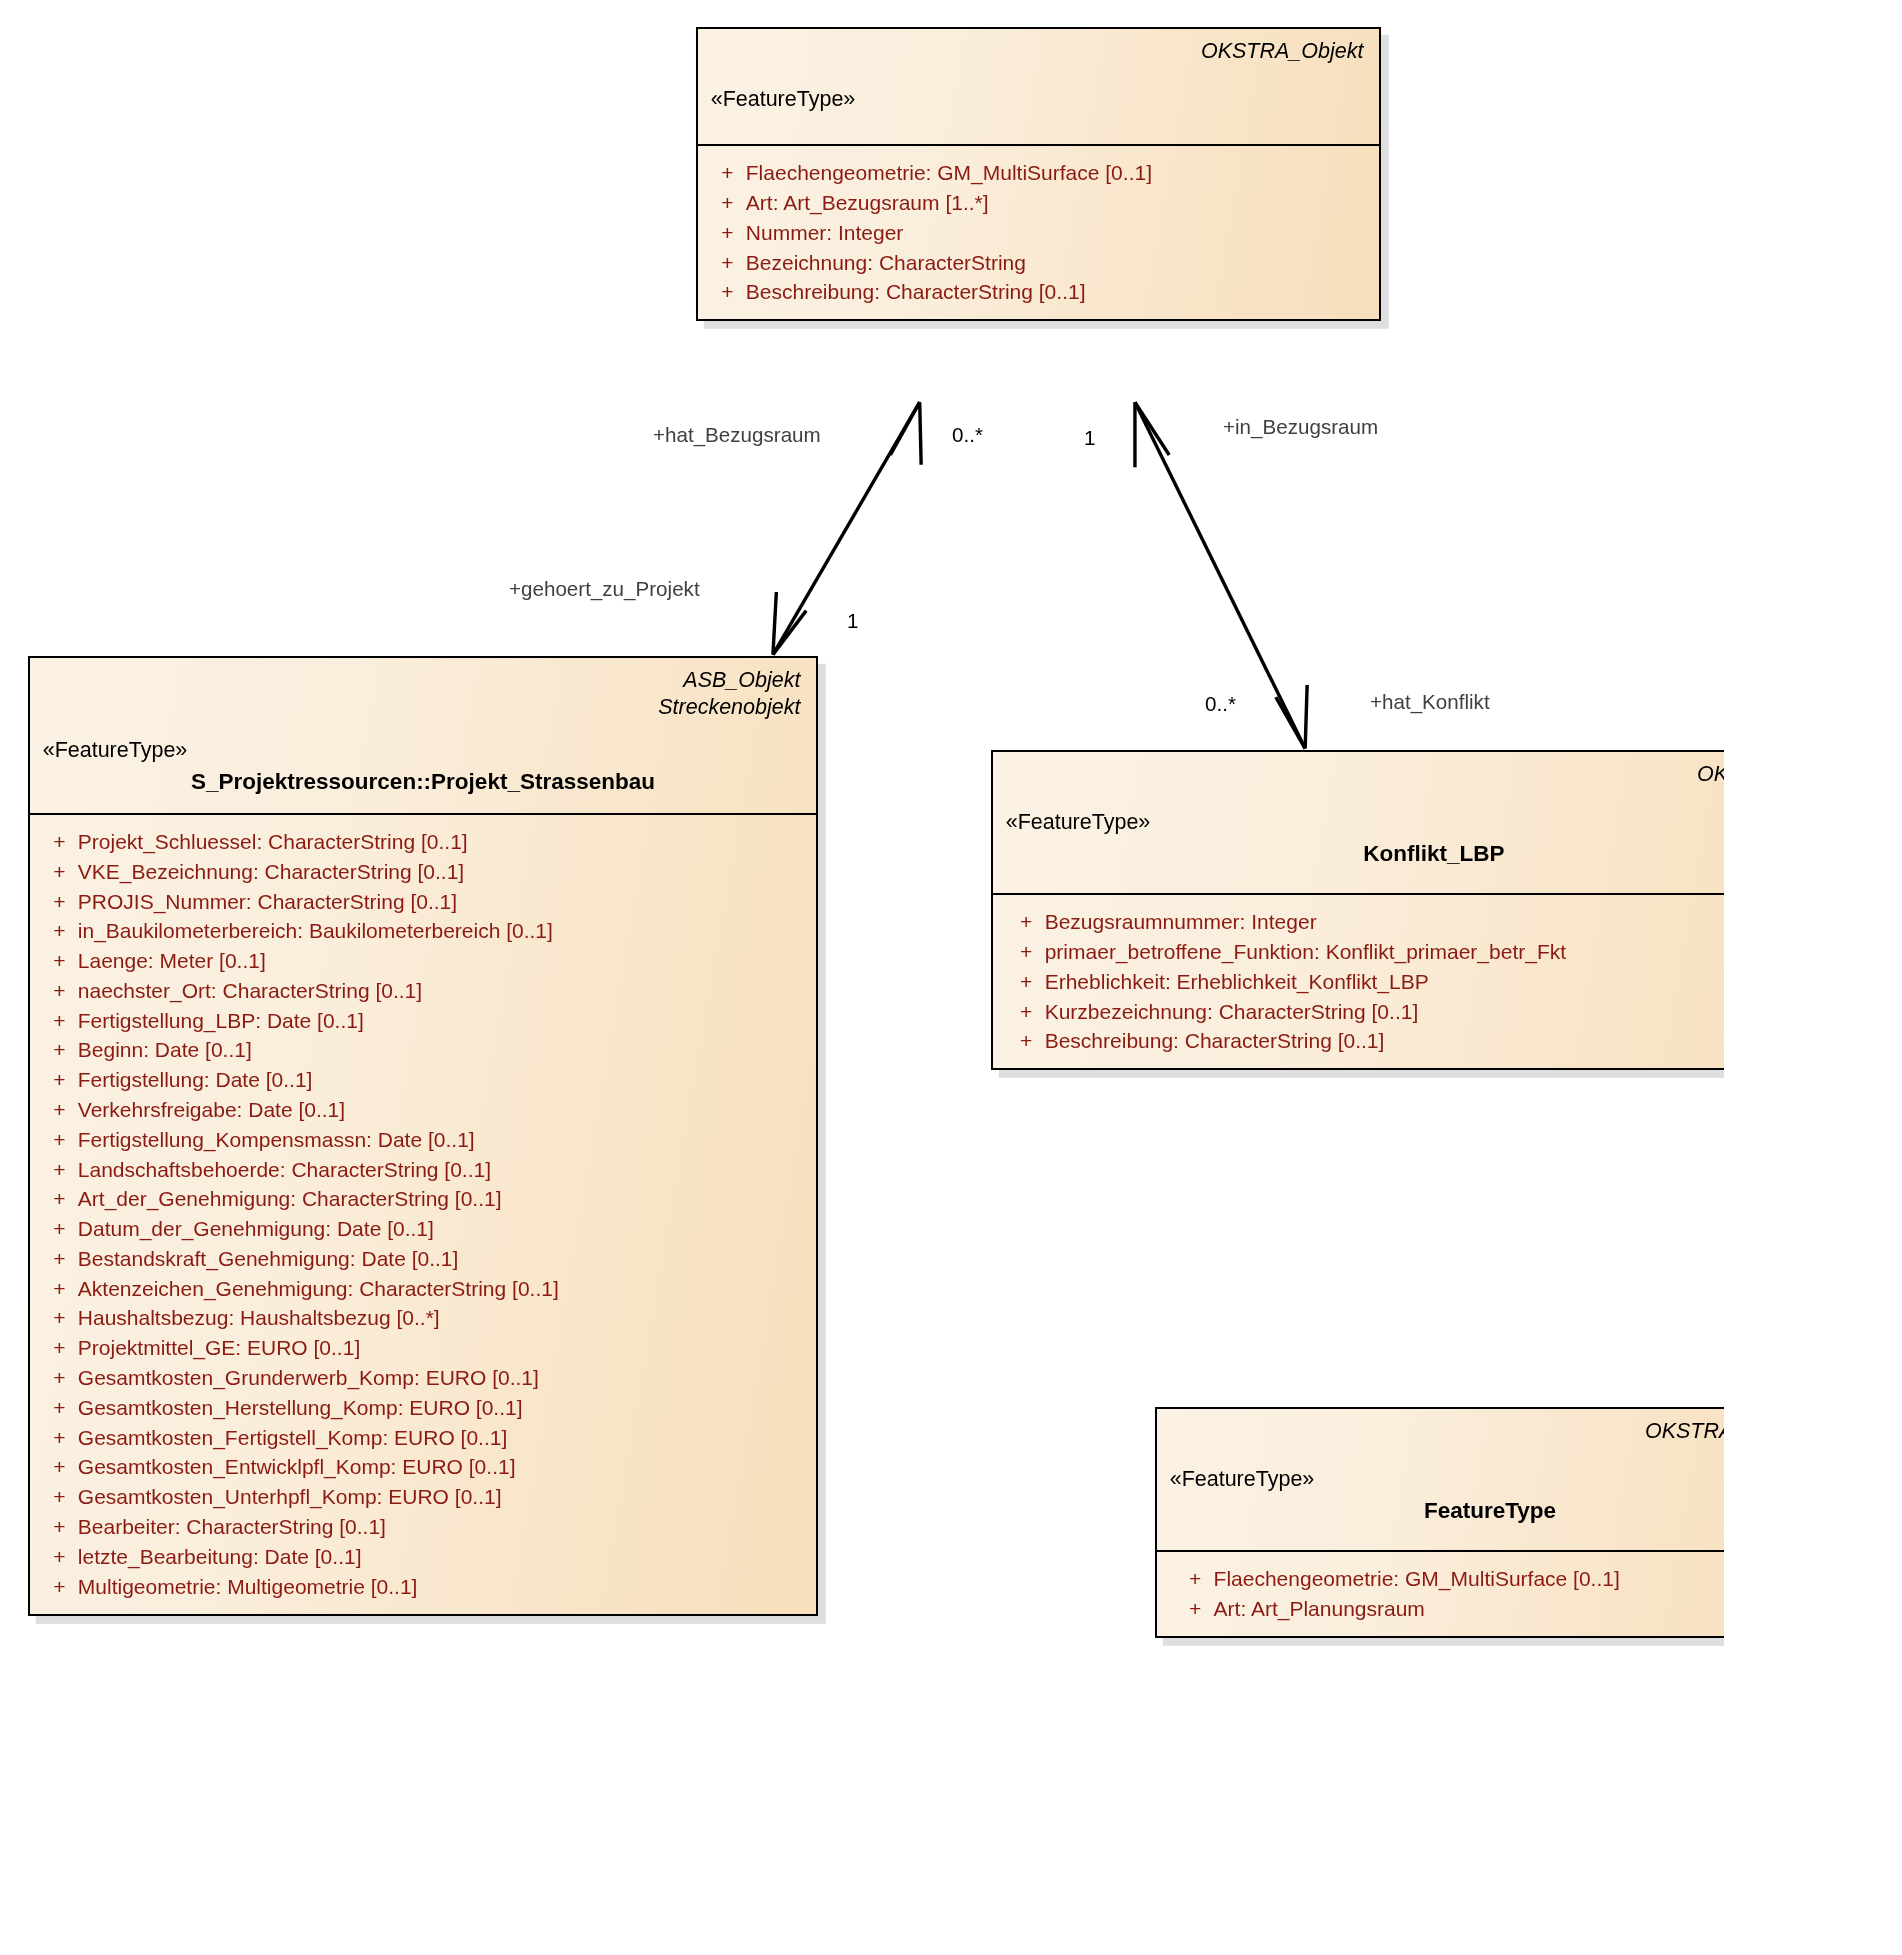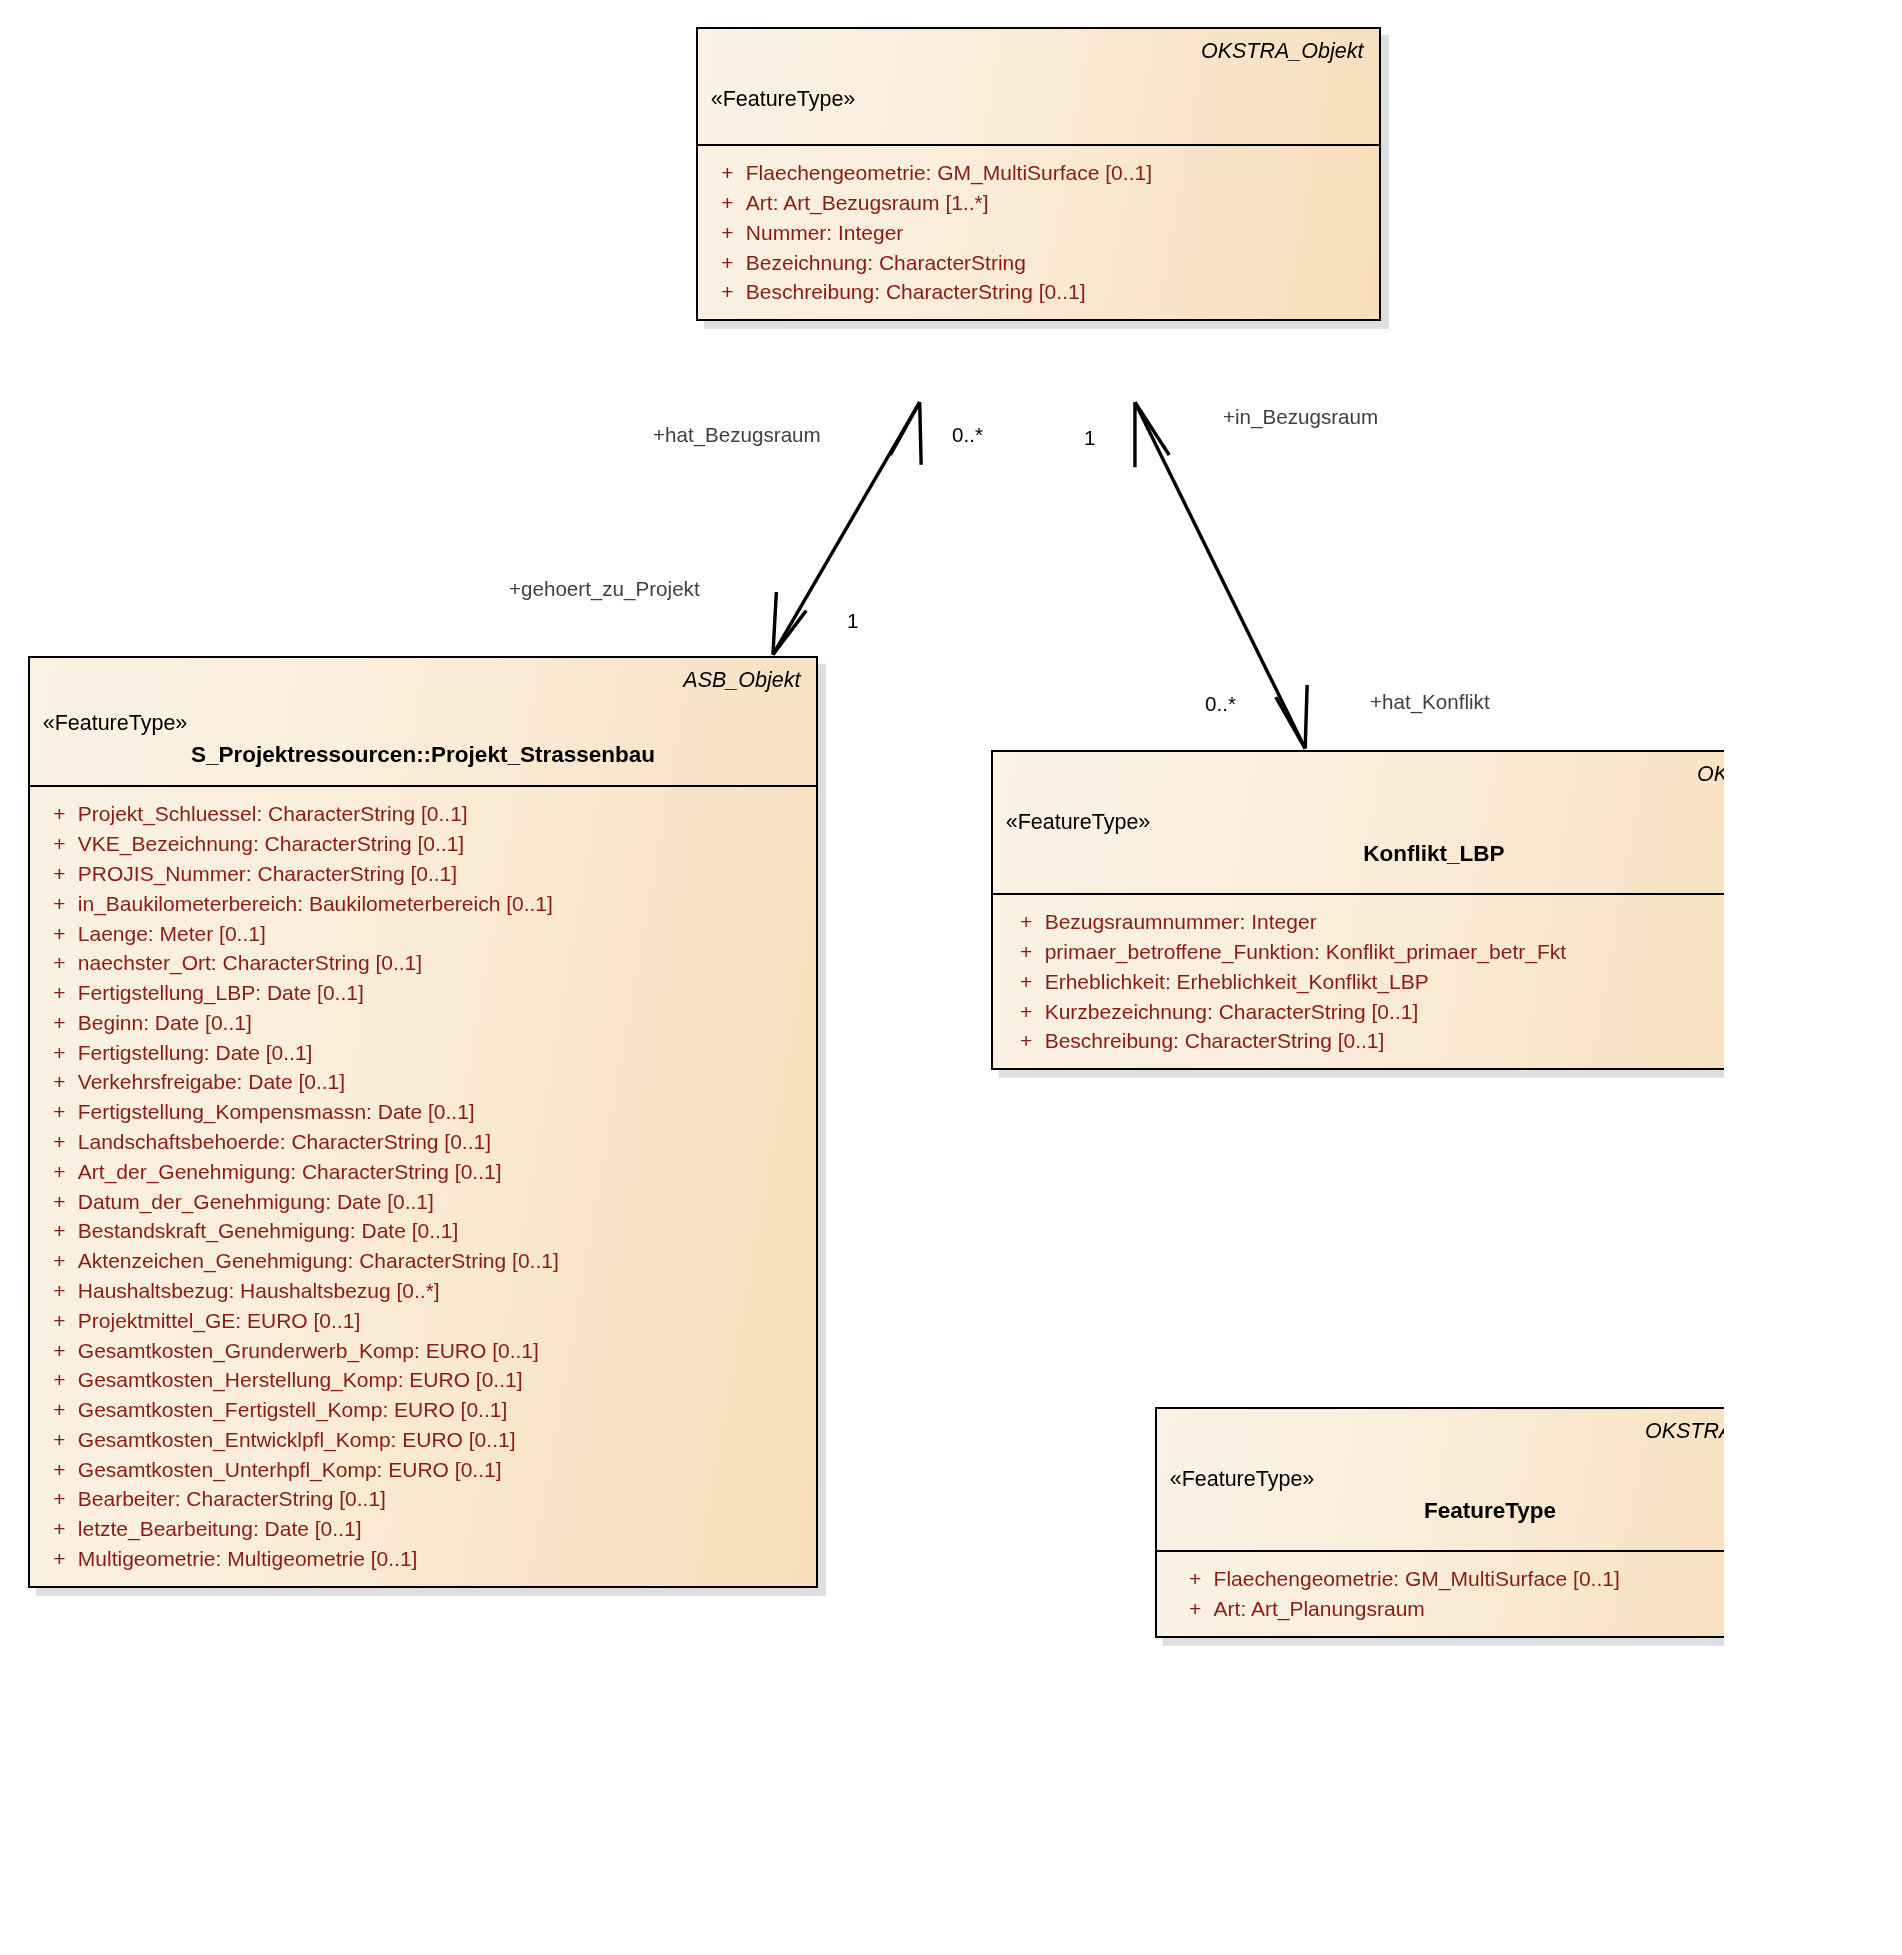--- a/index.html
+++ b/index.html
@@ -162,20 +162,21 @@
         <div class="uml-attr">
           <span class="vis">+</span>
           <span class="sig">Beschreibung: CharacterString [0..1]</span>
         </div>
       </div>
   </div>
 
   <div class="uml-class" id="cls-projekt" style="left:28px; top:656px; width:790px;">
     <div class="uml-head">
       <div class="uml-basetypes">ASB_Objekt</div>
+      <div class="uml-basetypes">Streckenobjekt</div>
       <div style="height:16.6px"></div>
       <div class="uml-stereotype">«FeatureType»</div>
       <div style="height:5.9px"></div>
       <div class="uml-name">S_Projektressourcen::Projekt_Strassenbau</div>
       <div style="height:4.9px"></div>
     </div>
     <div class="uml-sep"></div>
     <div class="uml-attrs" id="attrs-projekt" style="padding-left:10.8px;">
         <div class="uml-attr">
           <span class="vis">+</span>
@@ -340,19 +341,19 @@
       </div>
   </div>
 
   <div class="edge-label" style="left:653px; top:423px;">+hat_Bezugsraum</div>
   <div class="mult-label" style="left:952px; top:423px;">0..*</div>
 
   <div class="edge-label" style="left:509px; top:577px;">+gehoert_zu_Projekt</div>
   <div class="mult-label" style="left:847px; top:609px;">1</div>
 
   <div class="mult-label" style="left:1084px; top:426px;">1</div>
-  <div class="edge-label" style="left:1223px; top:405px;">+in_Bezugsraum</div>
+  <div class="edge-label" style="left:1223px; top:415px;">+in_Bezugsraum</div>
 
   <div class="mult-label" style="left:1205px; top:692px;">0..*</div>
   <div class="edge-label" style="left:1370px; top:690px;">+hat_Konflikt</div>
 
 </div>
 
 
 </body></html>

